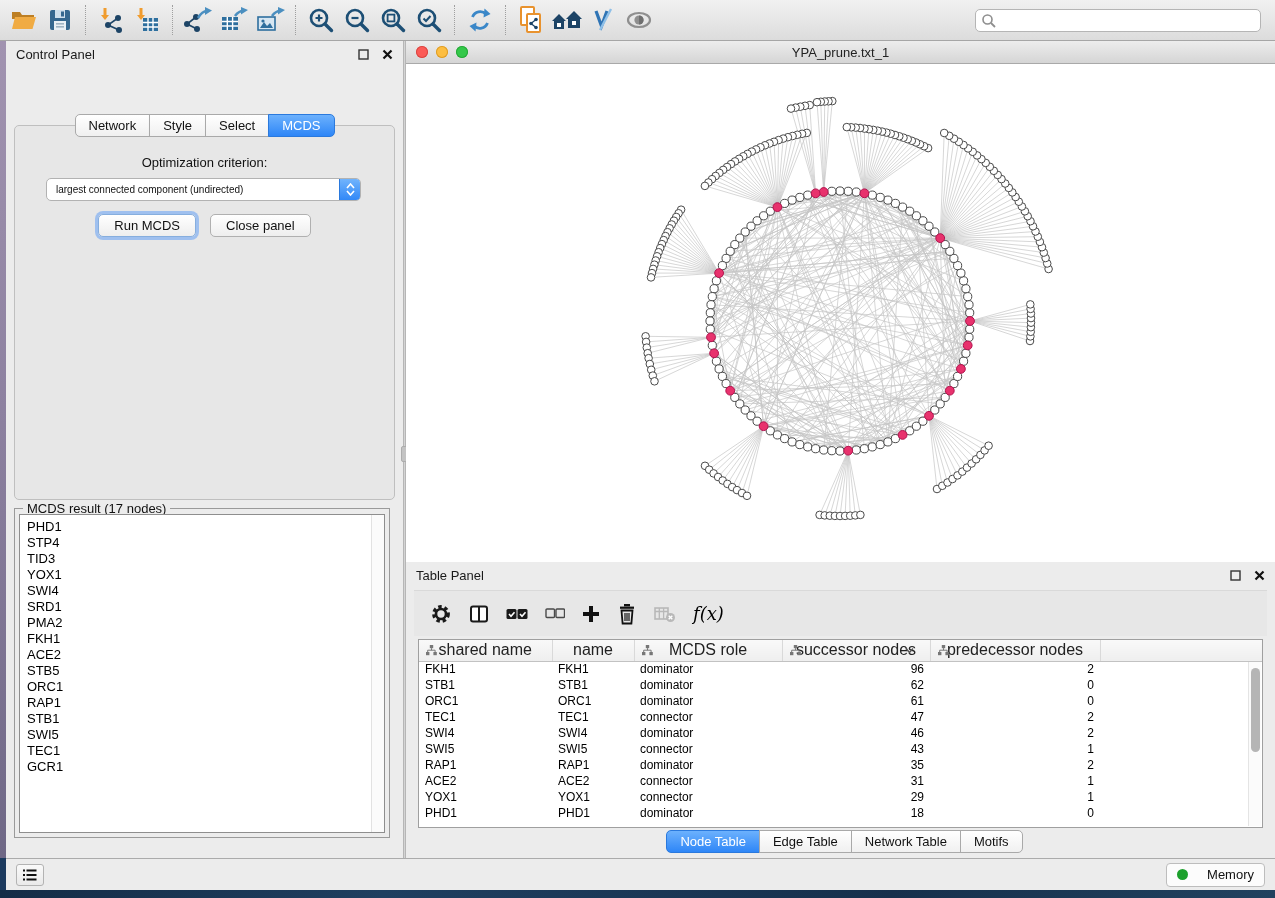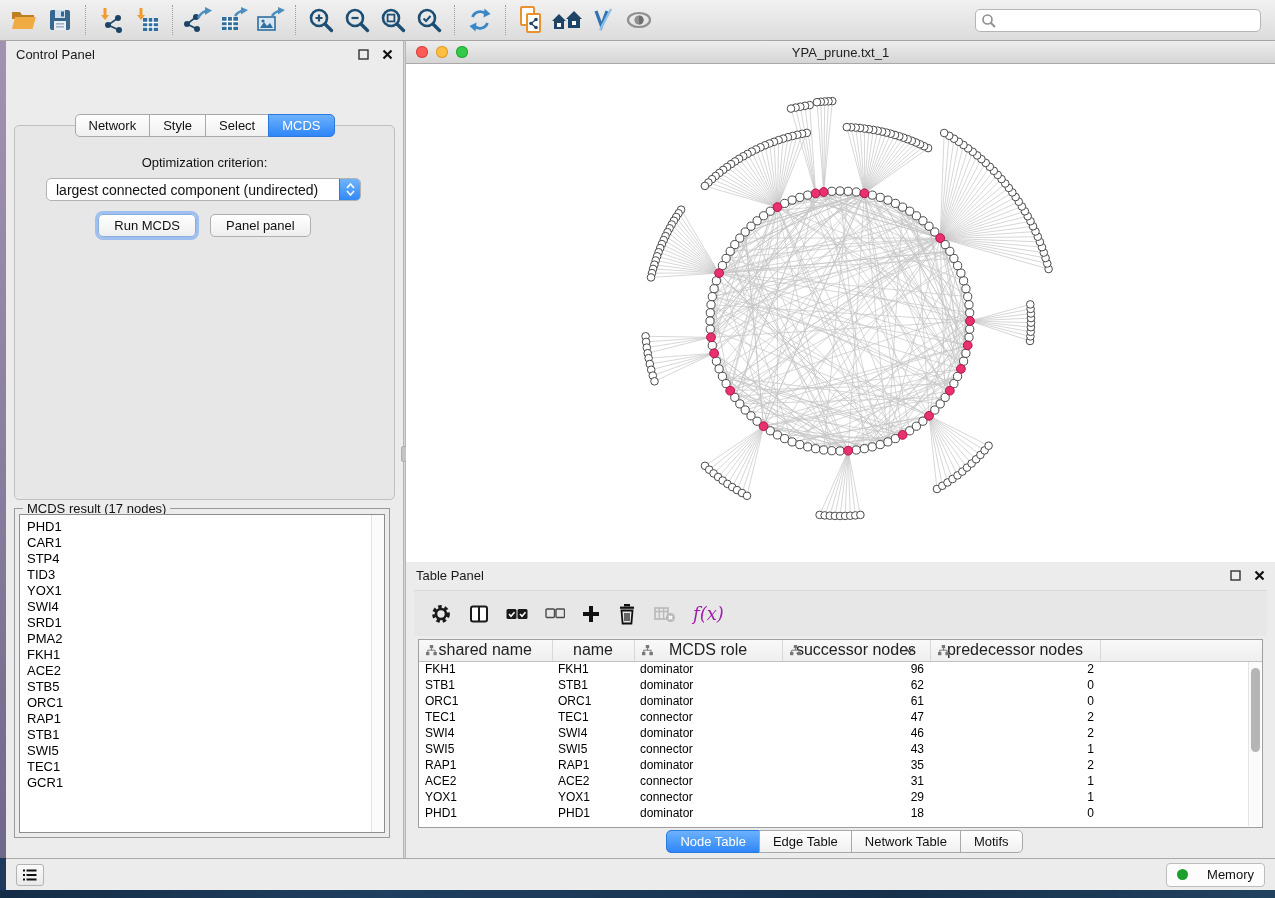--- a/index.html
+++ b/index.html
@@ -31,21 +31,21 @@
 
   .cp-tabs { position:absolute; top:73px; left:50%; transform:translateX(-50%); display:flex; z-index:3; }
   .seg-tab { font-size:13px; padding:3px 13px; background:linear-gradient(#ffffff,#f0f0f0); border:1px solid #a9a9a9; margin-left:-1px; color:#111; white-space:nowrap; }
   .seg-tab:first-child { border-radius:5px 0 0 5px; margin-left:0; }
   .seg-tab:last-child { border-radius:0 5px 5px 0; }
   .seg-tab.active { background:linear-gradient(#6cb1fd,#2e86f7); color:#fff; border-color:#2a79dd; }
 
   .cp-body { position:absolute; left:8px; right:8px; top:84px; height:375px; background:#e7e7e7; border:1px solid #bfbfbf; border-radius:5px; }
   .opt-label { position:absolute; top:29px; width:100%; text-align:center; font-size:13px; color:#111; }
   .dropdown { position:absolute; left:31px; top:52px; width:315px; height:23px; background:#fff; border:1px solid #b2b2b2; border-radius:5px; display:flex; align-items:center; overflow:hidden; }
-  .dropdown .dd-value { flex:1; font-size:14px; padding-left:9px; color:#111; white-space:nowrap; }
+  .dropdown .dd-value { flex:1; font-size:10px; padding-left:9px; color:#111; white-space:nowrap; }
   .dd-stepper { width:21px; height:23px; background:linear-gradient(#74b6fd,#2e86f7); border-left:1px solid #2a79dd; display:flex; flex-direction:column; align-items:center; justify-content:center; gap:1px; }
   .btn-row { position:absolute; top:88px; width:100%; display:flex; justify-content:center; gap:14px; }
   .push-btn { font-size:13px; padding:3px 15px; border:1px solid #b0b0b0; border-radius:5px; background:linear-gradient(#ffffff,#eeeeee); color:#111; font-family:"Liberation Sans",sans-serif; }
   .push-btn.default-focus { box-shadow:0 0 0 3px rgba(100,160,245,.55); border-color:#86aede; }
 
   .result-box { position:absolute; left:8px; right:13px; top:467px; bottom:20px; border:1px solid #9a9a9a; }
   .result-legend { position:absolute; top:-8px; left:8px; background:#ececec; padding:0 4px; font-size:13px; color:#111; }
   .result-list { position:absolute; left:4px; right:4px; top:5px; bottom:4px; background:#fff; border:1px solid #8e8e8e; font-size:13px; line-height:16px; padding:4px 0 0 7px; overflow:hidden; color:#000; }
   .result-scroll { position:absolute; right:5px; top:6px; bottom:5px; width:13px; background:#fbfbfb; border-left:1px solid #e2e2e2; }
 
@@ -63,21 +63,21 @@
   .light.green { background:#34c84a; box-shadow:inset 0 0 0 1px #27a839; }
   .net-title { position:absolute; width:100%; text-align:center; top:4px; font-size:13px; color:#222; }
   .net-canvas { position:absolute; left:0; right:0; top:23px; bottom:0; background:#fff; }
   .net-canvas svg { position:absolute; left:0; top:0; }
   .hsplit-grip { position:absolute; bottom:1px; left:50%; transform:translateX(-50%); width:14px; height:6px; background:#c9c9c9; border:1px solid #b0b0b0; border-radius:2px; }
 
   
   .table-panel { position:absolute; left:406px; top:562px; width:869px; height:296px; background:#ececec; }
   .tp-toolbar { position:absolute; left:8px; right:8px; top:28px; height:46px; background:#e7e7e7; border-top:1px solid #d9d9d9; display:flex; align-items:center; padding-left:16px; gap:17px; }
   .tpi { border:none; background:transparent; display:flex; align-items:center; justify-content:center; height:30px; }
-  .fx { font-family:"DejaVu Serif", serif; font-style:italic; font-size:18px; color:#a21caf; }
+  .fx { font-family:"DejaVu Serif", serif; font-style:italic; font-size:18px; color:#000000; }
 
   .tp-table-wrap { position:absolute; left:12px; right:12px; top:77px; height:189px; background:#fff; border:1px solid #9f9f9f; overflow:hidden; }
   table.nodes { border-collapse:collapse; width:100%; table-layout:fixed; }
   table.nodes th { position:relative; height:21px; background:linear-gradient(#f9f9f9,#eeeeee); border-right:1px solid #d9d9d9; border-bottom:1px solid #c2c2c2; font-weight:normal; font-size:16px; color:#222; text-align:center; }
   table.nodes th:last-child { border-right:none; }
   th .site-ic { position:absolute; left:7px; top:5px; }
   th .sort-ic { position:absolute; right:16px; top:7px; }
   table.nodes td { height:16px; font-size:12px; color:#000; padding:0 6px; white-space:nowrap; overflow:hidden; }
   td.num { text-align:right; padding-right:15px; }
   td.num2 { text-align:right; padding-right:10px; }
@@ -275,28 +275,27 @@
           <svg width="9" height="6" viewBox="0 0 9 6">
               <path d="M1 5l3.5-4L8 5" stroke="#fff" stroke-width="1.6" fill="none"></path>
             </svg>
           <svg width="9" height="6" viewBox="0 0 9 6">
               <path d="M1 1l3.5 4L8 1" stroke="#fff" stroke-width="1.6" fill="none"></path>
             </svg>
         </span>
       </div>
       <div class="btn-row">
         <button class="push-btn default-focus">Run MCDS</button>
-        <button class="push-btn">Panel panel</button>
+        <button class="push-btn">Close panel</button>
       </div>
     </div>
     <div class="result-box">
       <span class="result-legend">MCDS result (17 nodes)</span>
       <div class="result-list" id="mcds-list">
           <div>PHD1</div>
-          <div>CAR1</div>
           <div>STP4</div>
           <div>TID3</div>
           <div>YOX1</div>
           <div>SWI4</div>
           <div>SRD1</div>
           <div>PMA2</div>
           <div>FKH1</div>
           <div>ACE2</div>
           <div>STB5</div>
           <div>ORC1</div>

